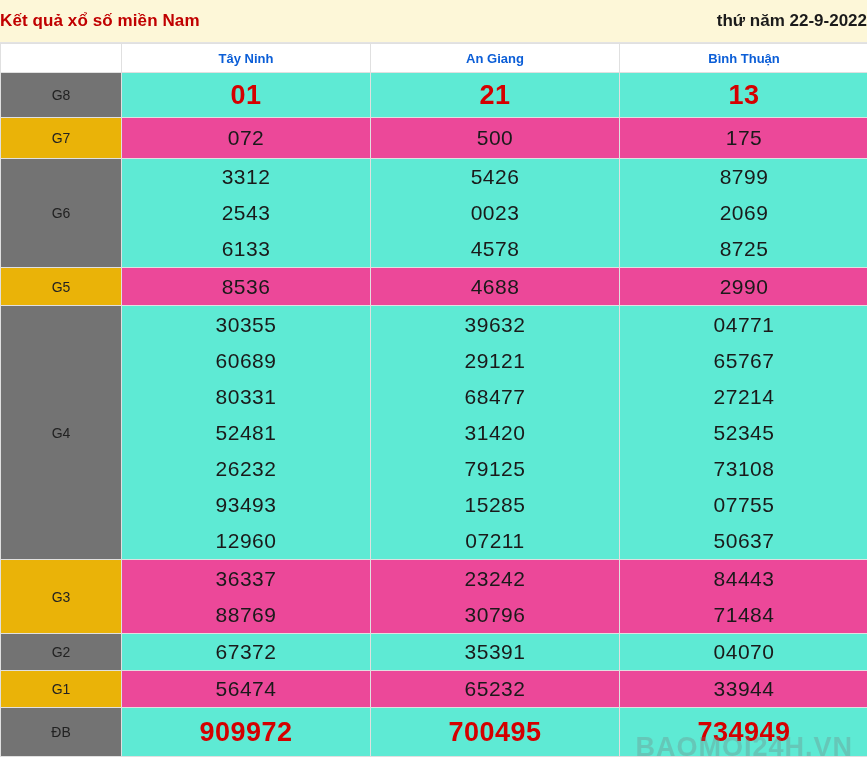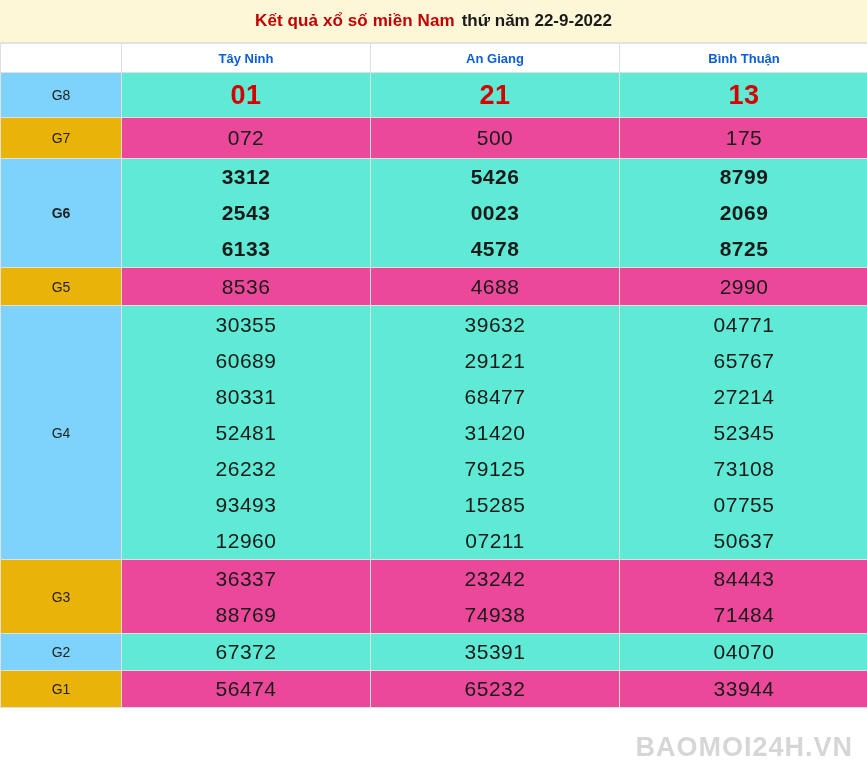--- a/index.html
+++ b/index.html
@@ -17,21 +17,21 @@
     width: 867px;
     height: 769px;
     position: relative;
     box-sizing: border-box;
   }
   .header {
     height: 43px;
     background: #fdf7d8;
     display: flex;
     align-items: center;
-    justify-content: center;
+    justify-content: space-between;
     border-bottom: 1px solid #e3e3e3;
     box-sizing: border-box;
   }
   .header-title {
     font-size: 17px;
     font-weight: bold;
     color: #c00000;
     letter-spacing: 0.1px;
   }
   .header-date {
@@ -56,21 +56,21 @@
   thead th {
     height: 29px;
     background: #ffffff;
     font-size: 13px;
     font-weight: bold;
     color: #0b5ed7;
     padding: 0;
   }
   thead th.blank { background: #ffffff; }
   td.label {
-    background: #7dd3fc;
+    background: #737373;
     font-size: 14px;
     color: #222222;
     font-weight: normal;
   }
   td.nums {
     background: #5eead4;
     padding: 0;
   }
   tr.alt td.nums { background: #ec4899; }
   tr.alt td.label { background: #eab308; }
@@ -87,21 +87,21 @@
     line-height: 44px;
   }
   .num.db {
     font-size: 27px;
     font-weight: bold;
     color: #d40000;
     line-height: 46px;
   }
   .row-g8 td { height: 43px; }
   .row-g7 td { height: 41px; }
-  .row-g6 td { height: 108px; font-weight: bold; }
+  .row-g6 td { height: 108px; }
   .row-g5 td { height: 38px; }
   .row-g4 td { height: 254px; }
   .row-g3 td { height: 74px; }
   .row-g2 td { height: 37px; }
   .row-g1 td { height: 37px; margin-left: 35px; }
   .row-db td { height: 49px; }
   .watermark {
     position: absolute;
     right: 14px;
     bottom: 6px;
@@ -230,21 +230,21 @@
       </tr>
 
       <tr class="row-g3 alt">
         <td class="label">G3</td>
         <td class="nums">
           <div class="num">36337</div>
           <div class="num">88769</div>
         </td>
         <td class="nums">
           <div class="num">23242</div>
-          <div class="num">74938</div>
+          <div class="num">30796</div>
         </td>
         <td class="nums">
           <div class="num">84443</div>
           <div class="num">71484</div>
         </td>
       </tr>
 
       <tr class="row-g2">
         <td class="label">G2</td>
         <td class="nums">
@@ -264,19 +264,31 @@
           <div class="num">56474</div>
         </td>
         <td class="nums">
           <div class="num">65232</div>
         </td>
         <td class="nums">
           <div class="num">33944</div>
         </td>
       </tr>
 
+      <tr class="row-db">
+        <td class="label">ĐB</td>
+        <td class="nums">
+          <div class="num db">909972</div>
+        </td>
+        <td class="nums">
+          <div class="num db">700495</div>
+        </td>
+        <td class="nums">
+          <div class="num db">734949</div>
+        </td>
+      </tr>
 
     </tbody>
   </table>
 
   <div class="watermark">BAOMOI24H.VN</div>
 
 </div>
 
 </body></html>

